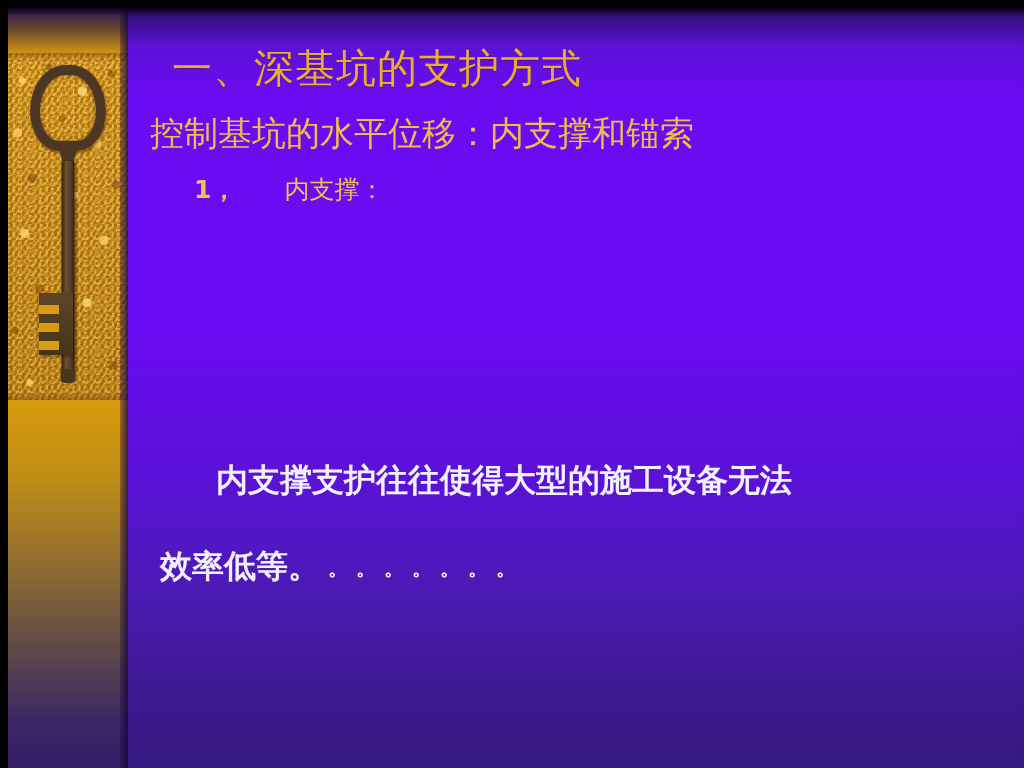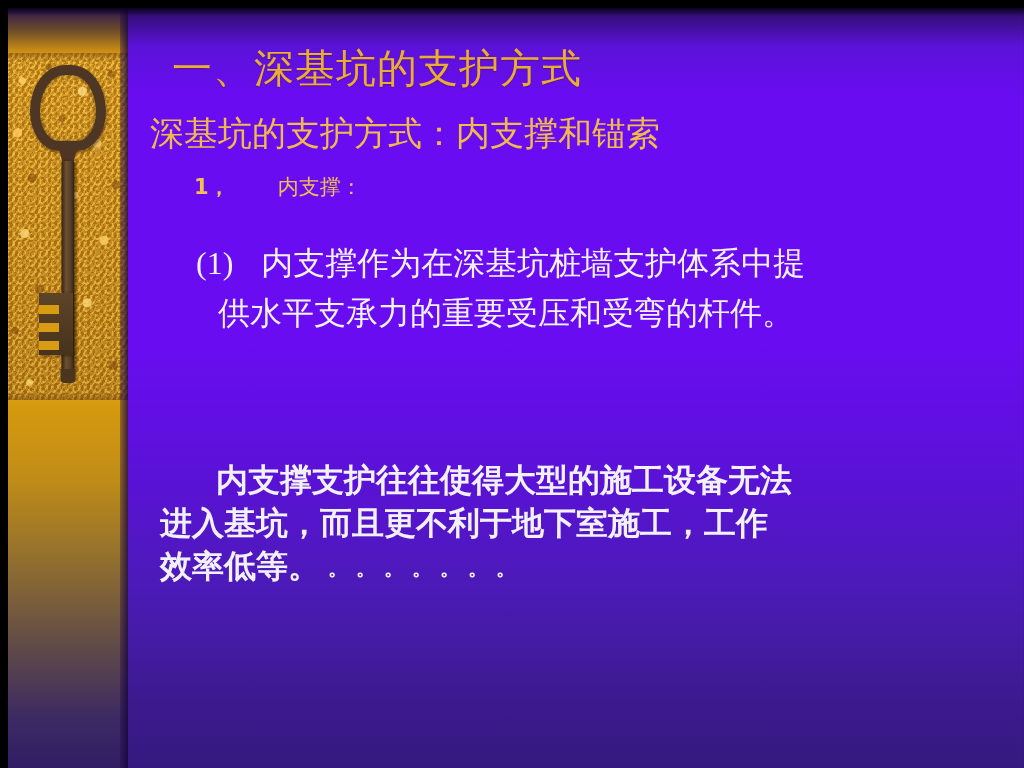--- a/index.html
+++ b/index.html
@@ -183,21 +183,21 @@
     left:18px; top:102px;
     font-size:34px;
     line-height:1.2;
     color:#f0bb4a;
     white-space:nowrap;
   }
 
   .level1 {
     position:absolute;
     left:58px; top:163px;
-    font-size:21px;
+    font-size:25px;
     line-height:1.2;
     color:#f1c051;
     white-space:nowrap;
   }
   .level1 .num { font-family:"DejaVu Sans", sans-serif; font-weight:bold; }
   .level1 .gap { display:inline-block; width:40px; }
 
   .para {
     position:absolute;
     left:60px;
@@ -254,35 +254,31 @@
       </div>
       <div class="photo-fade-bottom"></div>
     </div>
     <div class="sidebar-divider"></div>
   </div>
 
   <div id="content">
 
     <div class="title">一、深基坑的支护方式</div>
 
-    <div class="subtitle">深基坑的支护方式：内支撑和锚索</div>
+    <div class="subtitle">控制基坑的水平位移：内支撑和锚索</div>
 
     <div class="level1">
       <span class="num">1，</span><span class="gap"></span><span>内支撑：</span>
     </div>
 
-    <div class="para p1">
-      <span class="marker">(1)</span><span class="sp"></span><span>内支撑作为在深基坑桩墙支护体系中提</span>
-      <span class="hang">供水平支承力的重要受压和受弯的杆件。</span>
-    </div>
 
 
     <div class="para-free">
       <span class="indent"></span><span>内支撑支护往往使得大型的施工设备无法</span><br>
-      <span>进入基坑，而且更不利于地下室施工，工作</span><br>
+      <br>
       <span>效率低等。</span><span class="dots">。。。。。。。</span>
     </div>
 
   </div>
 
   <div class="edge-top"></div>
   <div class="edge-right"></div>
   <div class="edge-bottom"></div>
 </div>
 

